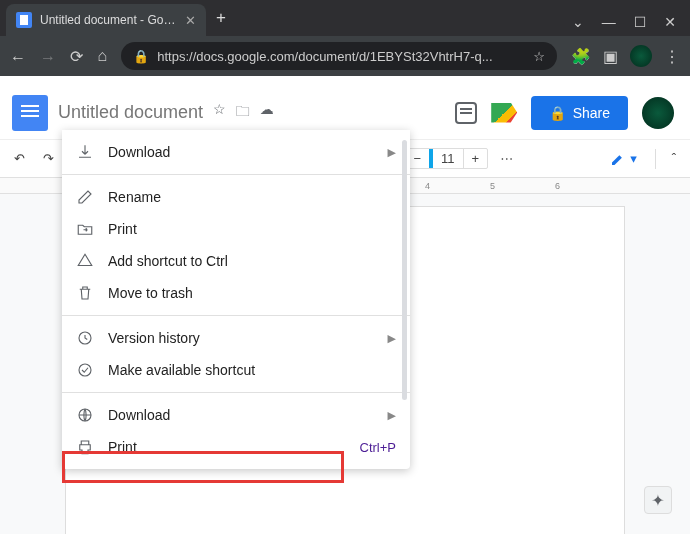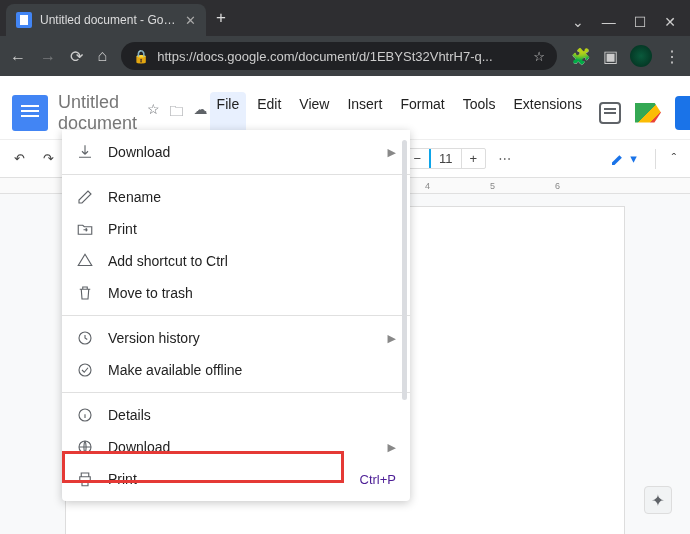--- a/index.html
+++ b/index.html
@@ -29,21 +29,21 @@
 .menubar span.active{background:#e8f0fe}
 .hdr-right{margin-left:auto;display:flex;align-items:center;gap:14px}
 .meet-ico{width:26px;height:20px;background:linear-gradient(135deg,#34a853 0 50%,#fbbc04 50% 75%,#ea4335 75%);clip-path:polygon(0 0,75% 0,100% 50%,75% 100%,0 100%);position:relative}
 .share-btn{background:#1a73e8;color:#fff;border:none;padding:9px 18px;border-radius:4px;font-size:14px;font-weight:500;display:flex;align-items:center;gap:6px}
 .avatar-lg{width:32px;height:32px;border-radius:50%;background:radial-gradient(circle,#0a5a3c,#022b1c)}
 .toolbar{height:38px;background:#fff;display:flex;align-items:center;padding:0 8px;gap:6px;border-bottom:1px solid #e0e0e0;font-size:13px;color:#444}
 .toolbar .sep{width:1px;height:20px;background:#ddd;margin:0 4px}
 .toolbar .tb-btn{padding:4px 6px;cursor:pointer}
 .font-size{display:flex;align-items:center;border:1px solid #ddd;border-radius:2px}
 .font-size span{padding:2px 8px}
-.font-size .val{border-left:2px solid #0ea5e9;border-right:1px solid #ddd;min-width:26px;}
+.font-size .val{border-left:4px solid #0ea5e9;border-right:1px solid #ddd;min-width:26px;}
 .edit-pill{margin-left:auto;display:flex;align-items:center;gap:4px;color:#1a73e8;padding:4px 8px;border-radius:4px}
 .edit-pill svg{width:16px;height:16px;fill:#1a73e8}
 .ruler{height:16px;background:#fafafa;border-bottom:1px solid #e0e0e0;position:relative;font-size:9px;color:#888}
 .ruler-marks{position:absolute;left:360px;right:0;top:0;height:100%;display:flex;align-items:center}
 .doc-body{position:absolute;left:0;top:194px;right:0;bottom:0;background:#f8f9fa}
 .page{width:560px;margin:12px auto 0;background:#fff;border:1px solid #ddd;height:400px}
 .file-menu{position:absolute;left:62px;top:130px;width:348px;background:#fff;box-shadow:0 2px 10px rgba(0,0,0,.22);border-radius:0 0 4px 4px;z-index:10;padding:6px 0}
 .menu-item{display:flex;align-items:center;padding:7px 14px;font-size:14px;color:#222;gap:14px;cursor:pointer;position:relative}
 .menu-item .mi-icon{width:18px;height:18px;flex-shrink:0;display:flex;align-items:center;justify-content:center;color:#5f6368}
 .menu-item .mi-icon svg{width:18px;height:18px;fill:none;stroke:#5f6368;stroke-width:1.5}
@@ -100,29 +100,20 @@
   <div class="docs-logo"></div>
   <div class="doc-title-area">
     <div class="doc-title-row">
       <span class="doc-title">Untitled document</span>
       <div class="title-icons">
         <span>☆</span>
         <span>🗀</span>
         <span>☁</span>
       </div>
     </div>
-    <div class="menubar">
-      <span class="active">File</span>
-      <span>Edit</span>
-      <span>View</span>
-      <span>Insert</span>
-      <span>Format</span>
-      <span>Tools</span>
-      <span>Extensions</span>
-    </div>
   </div>
   <div class="hdr-right">
     <div class="comment-ico"></div>
     <div class="meet-ico"></div>
     <button class="share-btn">
       <span>🔒</span>
       <span>Share</span>
     </button>
     <div class="avatar-lg"></div>
   </div>
@@ -219,32 +210,23 @@
     <span>Version history</span>
     <span class="arrow">▶</span>
   </div>
   <div class="menu-item">
     <span class="mi-icon">
         <svg viewBox="0 0 24 24">
           <circle cx="12" cy="12" r="8"></circle>
           <path d="M8 12l3 3 5-6"></path>
         </svg>
       </span>
-    <span>Make available offline</span>
+    <span>Make available shortcut</span>
   </div>
   <div class="menu-divider"></div>
-  <div class="menu-item">
-    <span class="mi-icon">
-        <svg viewBox="0 0 24 24">
-          <circle cx="12" cy="12" r="8"></circle>
-          <path d="M12 8v.01M12 11v5"></path>
-        </svg>
-      </span>
-    <span>Details</span>
-  </div>
   <div class="menu-item">
     <span class="mi-icon">
         <svg viewBox="0 0 24 24">
           <circle cx="12" cy="12" r="8"></circle>
           <path d="M4 12h16M12 4c2 3 2 13 0 16M12 4c-2 3-2 13 0 16"></path>
         </svg>
       </span>
     <span>Download</span>
     <span class="arrow">▶</span>
   </div>

